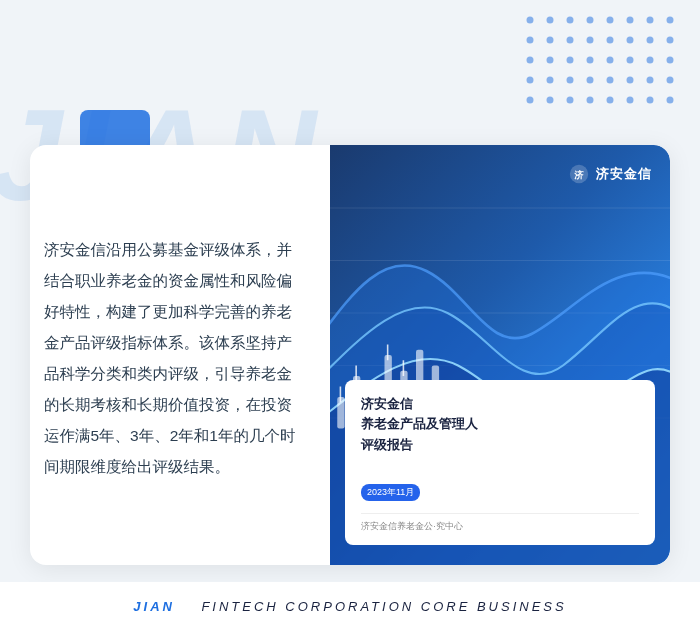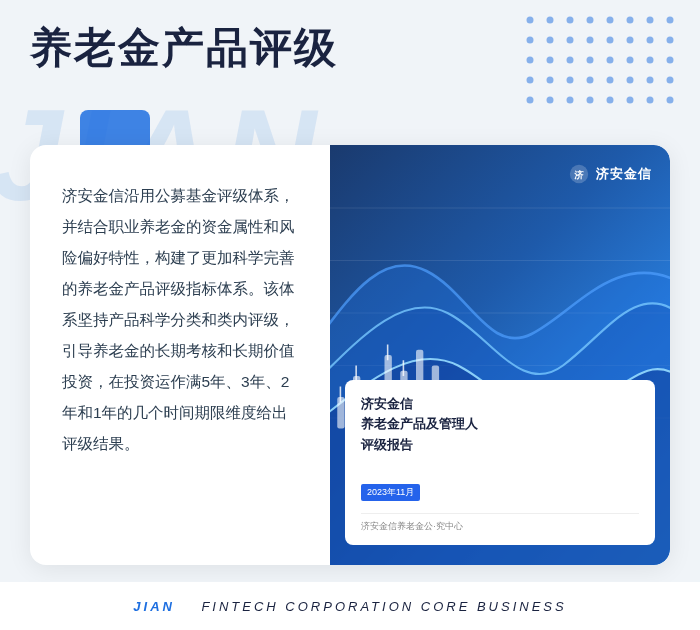--- a/index.html
+++ b/index.html
@@ -90,24 +90,24 @@
       box-shadow: 0 4px 24px rgba(0,0,0,0.08);
       z-index: 2;
       display: flex;
       flex-direction: row;
       overflow: hidden;
     }
 
     
     .left-content {
       flex: 0 0 300px;
-      padding: 35px 30px 30px 32px;
+      padding: 35px 30px 30px 14px;
       display: flex;
       flex-direction: column;
-      justify-content: flex-start;
+      justify-content: center;
     }
 
     .description-text {
       font-size: 15.5px;
       line-height: 2.0;
       color: #2c3e50;
       font-weight: 400;
     }
 
     
@@ -169,21 +169,21 @@
       line-height: 1.6;
       margin-bottom: 8px;
     }
 
     .report-date-badge {
       display: inline-block;
       background: #2563eb;
       color: white;
       font-size: 9px;
       padding: 2px 6px;
-      border-radius: 2px;
+      border-radius: 8px;
       margin-bottom: 8px;
       margin-top: 20px;
     }
 
     .report-footer {
       font-size: 9px;
       color: #888;
       border-top: 1px solid #eee;
       padding-top: 6px;
       margin-top: 4px;
@@ -268,23 +268,20 @@
         <circle cx="90" cy="90" r="3.5"></circle>
         <circle cx="110" cy="90" r="3.5"></circle>
         <circle cx="130" cy="90" r="3.5"></circle>
         <circle cx="150" cy="90" r="3.5"></circle>
       </g>
     </svg>
   </div>
 
   <div class="watermark-jian">JIAN</div>
 
-  <div class="title-area">
-    <div class="main-title">养老金产品评级</div>
-  </div>
 
   <div class="blue-rect"></div>
 
   <div class="main-card">
 
     <div class="left-content">
       <div class="description-text">济安金信沿用公募基金评级体系，并结合职业养老金的资金属性和风险偏好特性，构建了更加科学完善的养老金产品评级指标体系。该体系坚持产品科学分类和类内评级，引导养老金的长期考核和长期价值投资，在投资运作满5年、3年、2年和1年的几个时间期限维度给出评级结果。</div>
     </div>
 
     <div class="right-content">

